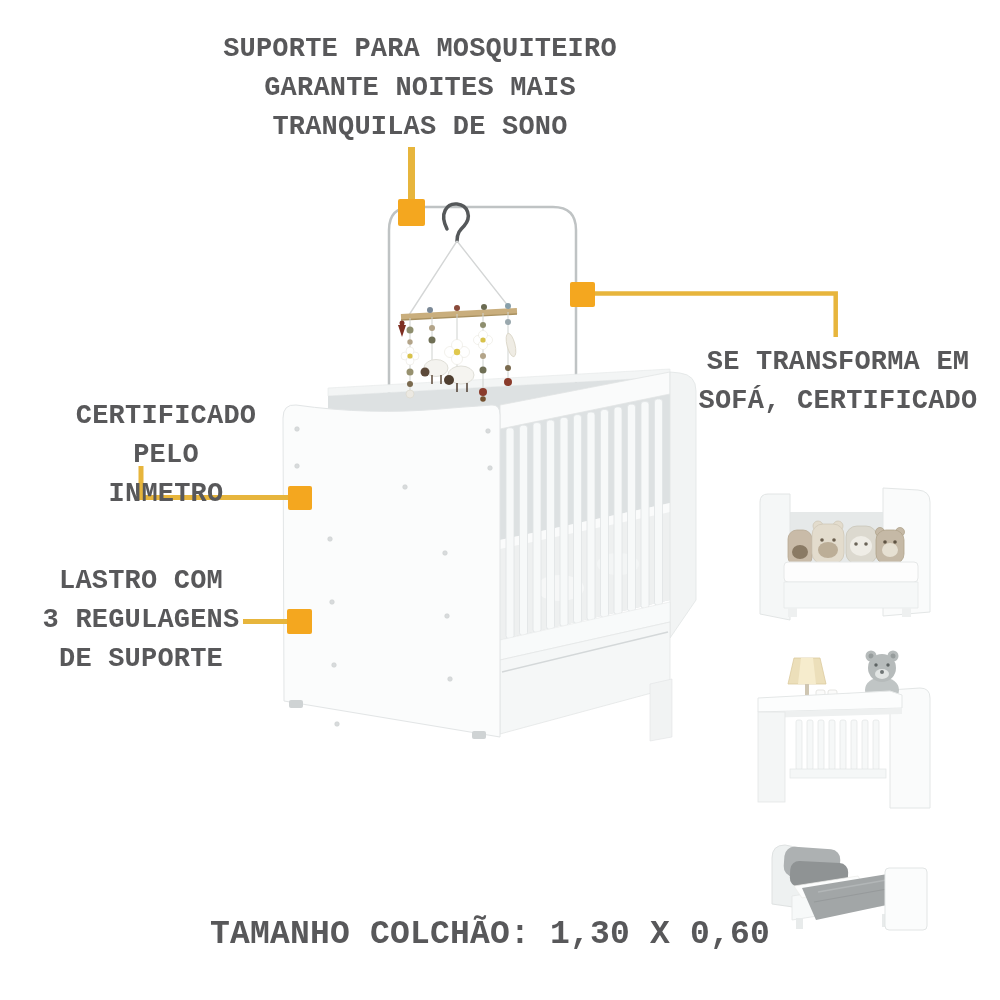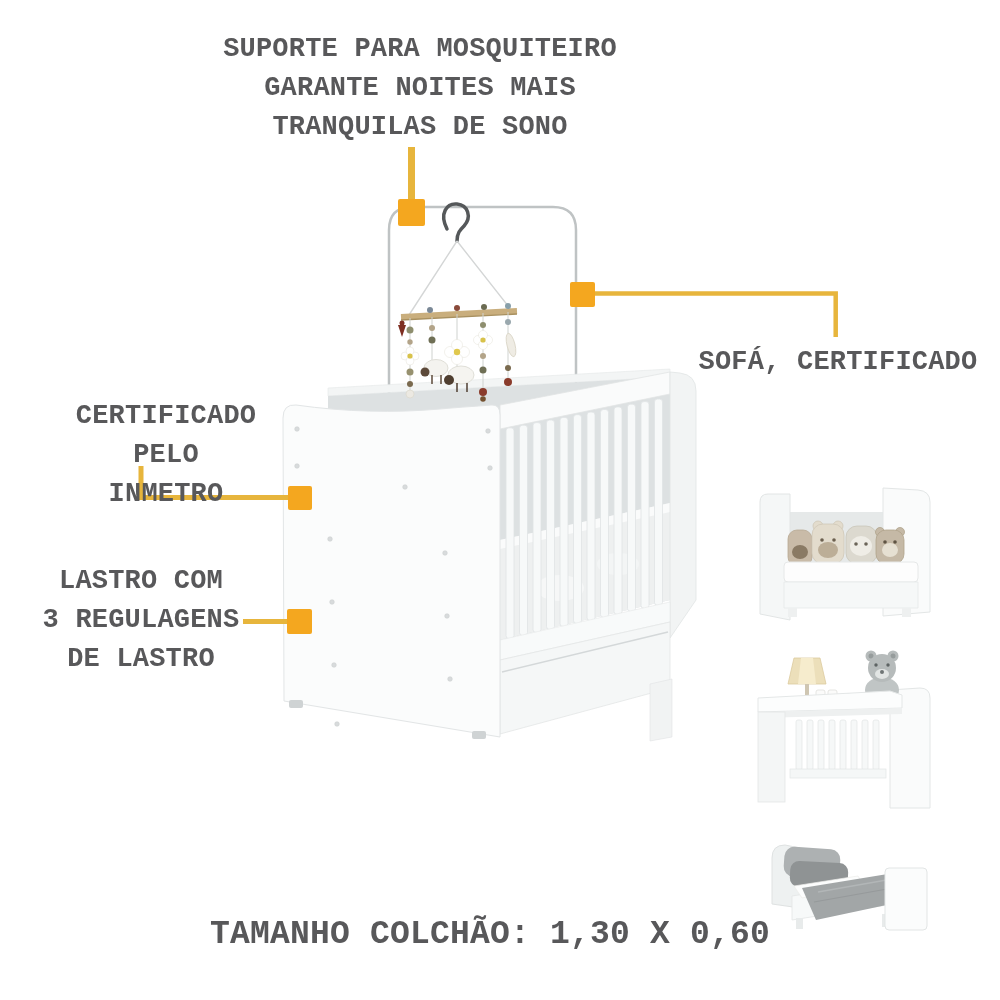--- a/index.html
+++ b/index.html
@@ -301,22 +301,23 @@
 </div>
 
 <div class="t" id="callout-inmetro">
   <span>CERTIFICADO PELO</span>
   <span>INMETRO</span>
 </div>
 
 <div class="t" id="callout-lastro">
   <span>LASTRO COM</span>
   <span>3 REGULAGENS</span>
-  <span>DE LASTRO</span>
+  <span>DE SUPORTE</span>
 </div>
 
 <div class="t" id="callout-transforma">
+  <span>SE TRANSFORMA EM</span>
   <span>SOFÁ, CERTIFICADO</span>
 </div>
 
 <div class="t" id="footer-size">TAMANHO COLCHÃO: 1,30 X 0,60</div>
 
 </div>
 
 </body></html>

